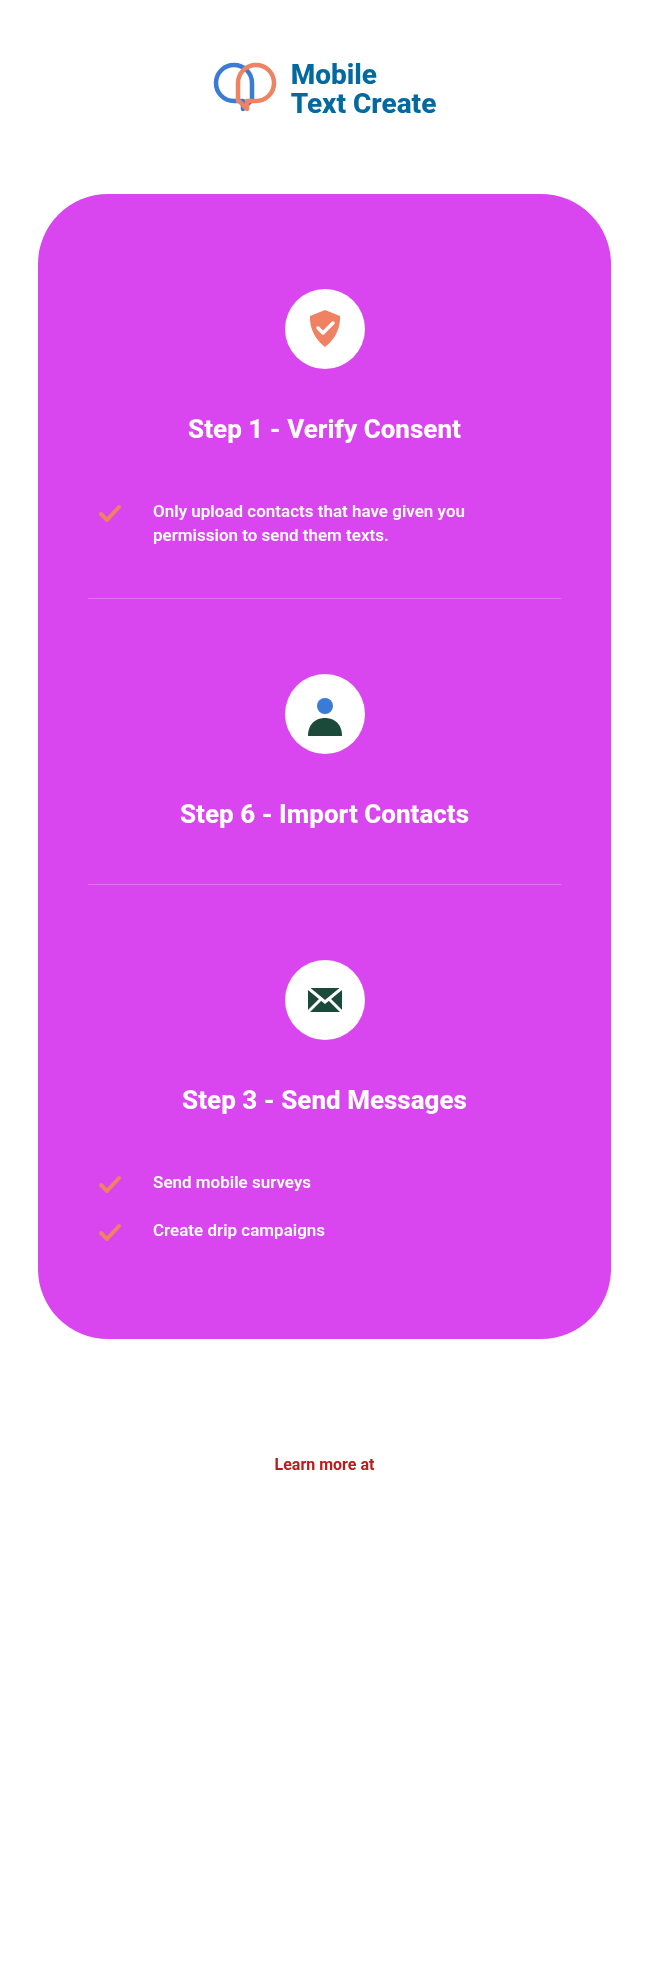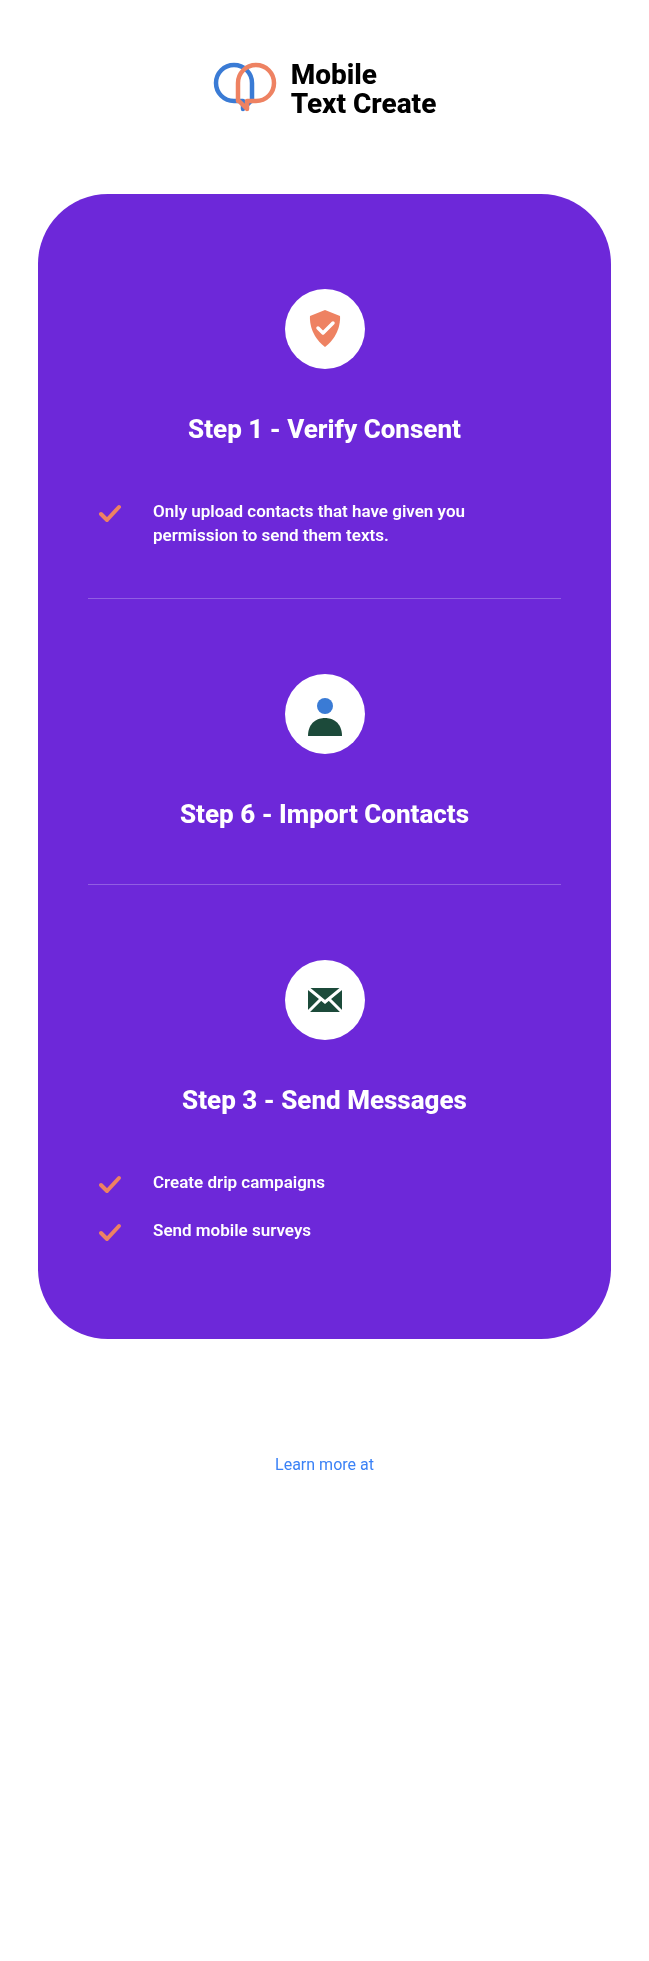--- a/index.html
+++ b/index.html
@@ -13,27 +13,27 @@
     padding: 60px 38px 60px 38px;
   }
   .logo-row {
     display: flex;
     align-items: center;
     justify-content: center;
     gap: 14px;
     margin-bottom: 75px;
   }
   .logo-text {
-    color: #000000;
+    color: #0369a1;
     font-weight: 800;
     font-size: 28px;
     line-height: 1.05;
   }
   .card {
-    background: #6d28d9;
+    background: #d946ef;
     border-radius: 70px;
     padding: 95px 50px 95px 50px;
     color: #fff;
   }
   .step {
     text-align: center;
   }
   .icon-circle {
     width: 80px;
     height: 80px;
@@ -70,24 +70,24 @@
     margin-top: 2px;
   }
   .divider {
     border: none;
     border-top: 1px solid rgba(255,255,255,0.25);
     margin: 50px 0 75px 0;
   }
   .footer {
     text-align: center;
     margin-top: 110px;
-    font-weight: 400;
+    font-weight: 700;
     font-size: 16px;
     line-height: 2;
-    color: #3b82f6;
+    color: #b91c1c;
   }
 </style>
 </head>
 <body>
 
 <div class="page">
 
   <div class="logo-row">
     <span>
       <svg width="64" height="52" viewBox="0 0 64 52">
@@ -148,29 +148,29 @@
         </svg>
       </div>
       <div class="step-title">Step 3 - Send Messages</div>
       <div class="bullets">
         <div class="bullet">
           <span class="check-wrap">
             <svg width="24" height="24" viewBox="0 0 24 24">
                 <path d="M3 13 L9 19 L21 6" fill="none" stroke="#ee8262" stroke-width="4" stroke-linecap="round" stroke-linejoin="round"></path>
               </svg>
           </span>
-          <span>Create drip campaigns</span>
+          <span>Send mobile surveys</span>
         </div>
         <div class="bullet">
           <span class="check-wrap">
             <svg width="24" height="24" viewBox="0 0 24 24">
                 <path d="M3 13 L9 19 L21 6" fill="none" stroke="#ee8262" stroke-width="4" stroke-linecap="round" stroke-linejoin="round"></path>
               </svg>
           </span>
-          <span>Send mobile surveys</span>
+          <span>Create drip campaigns</span>
         </div>
       </div>
     </div>
 
   </div>
 
   <div class="footer">
     <div>Learn more at</div>
   </div>
 

